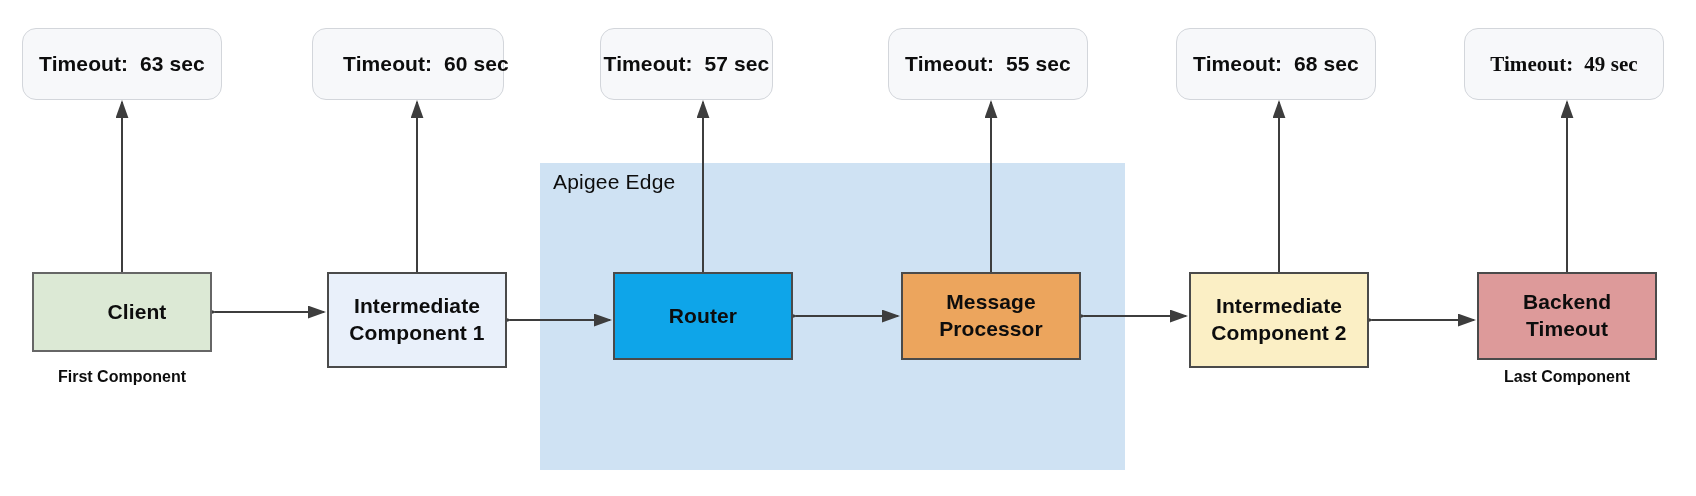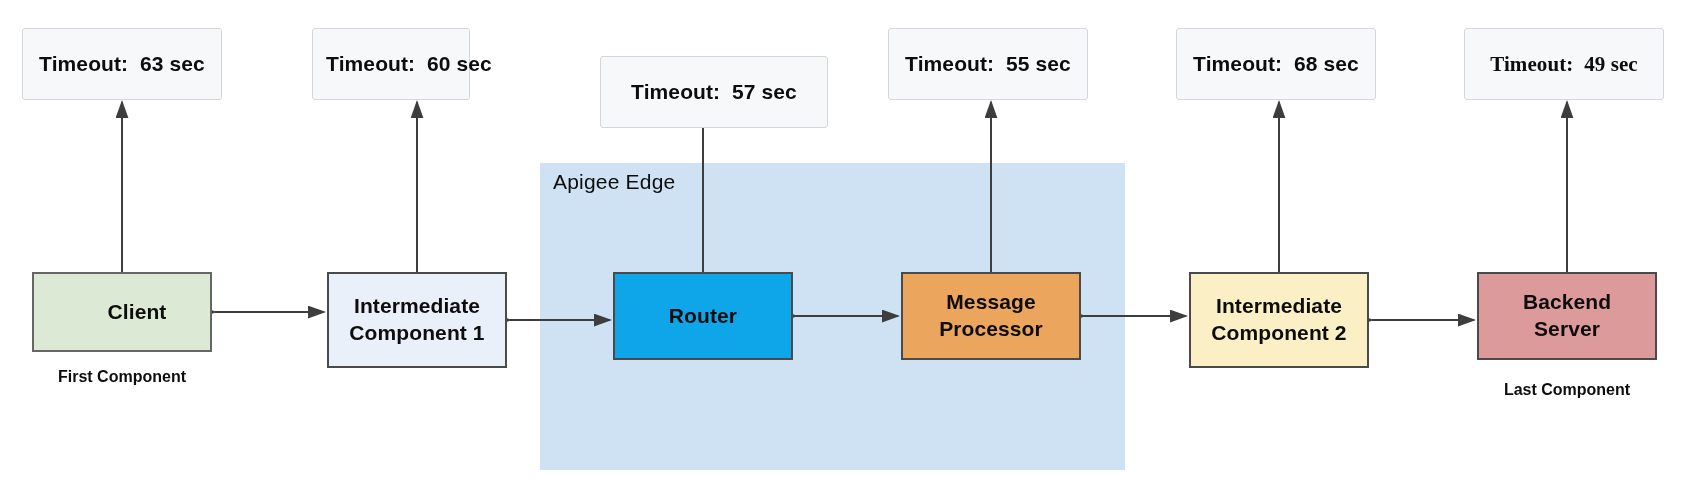--- a/index.html
+++ b/index.html
@@ -31,21 +31,21 @@
     color: #0d0d0d;
     letter-spacing: 0.2px;
     white-space: nowrap;
   }
 
   
   .timeout-box {
     position: absolute;
     background: #f7f8fa;
     border: 1px solid #d3d6db;
-    border-radius: 3px;
+    border-radius: 14px;
     display: flex;
     align-items: center;
     justify-content: center;
     box-sizing: border-box;
   }
   .timeout-text {
     font-size: 21px;
     font-weight: bold;
     color: #0d0d0d;
     white-space: pre;
@@ -117,24 +117,24 @@
         <line x1="796" y1="316" x2="898" y2="316" stroke="#3d3d3d" stroke-width="2" marker-end="url(#arrowhead)" marker-start="url(#arrowhead)"></line>
         <line x1="1084" y1="316" x2="1186" y2="316" stroke="#3d3d3d" stroke-width="2" marker-end="url(#arrowhead)" marker-start="url(#arrowhead)"></line>
         <line x1="1372" y1="320" x2="1474" y2="320" stroke="#3d3d3d" stroke-width="2" marker-end="url(#arrowhead)" marker-start="url(#arrowhead)"></line>
       </g>
   </svg>
 
   <div id="timeouts-layer">
       <div class="timeout-box" style="left: 22px; top: 28px; width: 200px; height: 72px;">
         <span class="timeout-text">Timeout:  63 sec</span>
       </div>
-      <div class="timeout-box" style="left: 312px; top: 28px; width: 158px; height: 72px; padding-left: 36px;">
+      <div class="timeout-box" style="left: 312px; top: 28px; width: 192px; height: 72px; padding-left: 36px;">
         <span class="timeout-text">Timeout:  60 sec</span>
       </div>
-      <div class="timeout-box" style="left: 600px; top: 28px; width: 228px; height: 72px; margin-top: 28px;">
+      <div class="timeout-box" style="left: 600px; top: 28px; width: 173px; height: 72px;">
         <span class="timeout-text">Timeout:  57 sec</span>
       </div>
       <div class="timeout-box" style="left: 888px; top: 28px; width: 200px; height: 72px;">
         <span class="timeout-text">Timeout:  55 sec</span>
       </div>
       <div class="timeout-box" style="left: 1176px; top: 28px; width: 200px; height: 72px;">
         <span class="timeout-text">Timeout:  68 sec</span>
       </div>
       <div class="timeout-box" style="left: 1464px; top: 28px; width: 200px; height: 72px; font-family: Liberation Serif, serif;">
         <span class="timeout-text">Timeout:  49 sec</span>
@@ -155,22 +155,22 @@
       <div class="node" style="left: 901px; top: 272px; width: 180px; height: 88px; background: rgb(236, 165, 93); border-color: rgb(74, 74, 74);">
         <span class="node-label">Message
 Processor</span>
       </div>
       <div class="node" style="left: 1189px; top: 272px; width: 180px; height: 96px; background: rgb(251, 239, 197); border-color: rgb(74, 74, 74);">
         <span class="node-label">Intermediate
 Component 2</span>
       </div>
       <div class="node" style="left: 1477px; top: 272px; width: 180px; height: 88px; background: rgb(221, 154, 154); border-color: rgb(74, 74, 74);">
         <span class="node-label">Backend
-Server</span>
+Timeout</span>
       </div>
     </div>
 
   <div id="captions-layer">
       <div class="caption" style="left: 32px; top: 368px; width: 180px;">First Component</div>
-      <div class="caption" style="left: 1477px; top: 381px; width: 180px;">Last Component</div>
+      <div class="caption" style="left: 1477px; top: 368px; width: 180px;">Last Component</div>
     </div>
 
 </div>
 
 </body></html>

